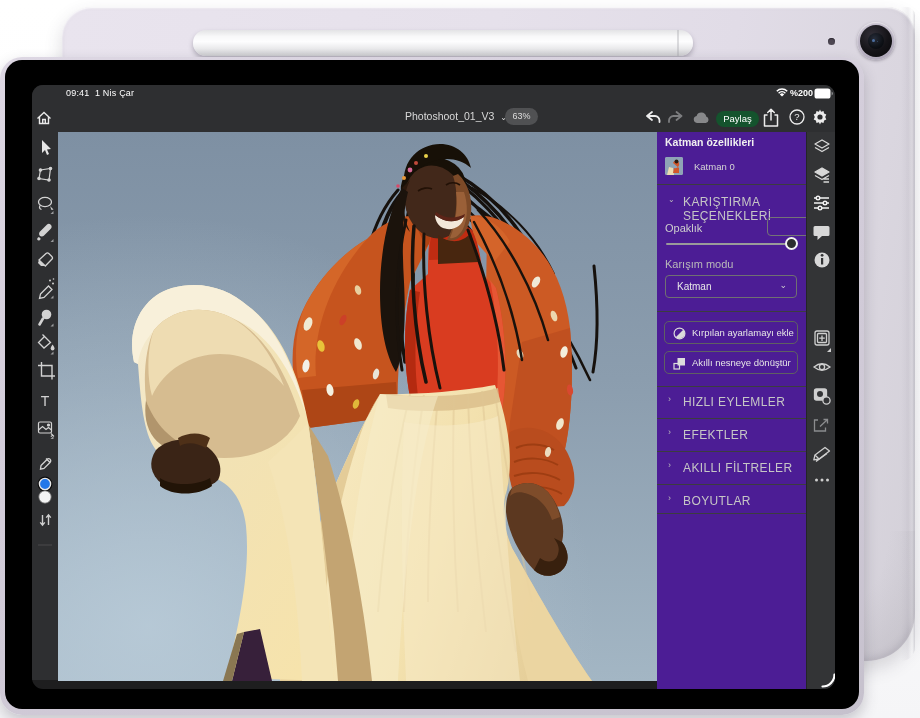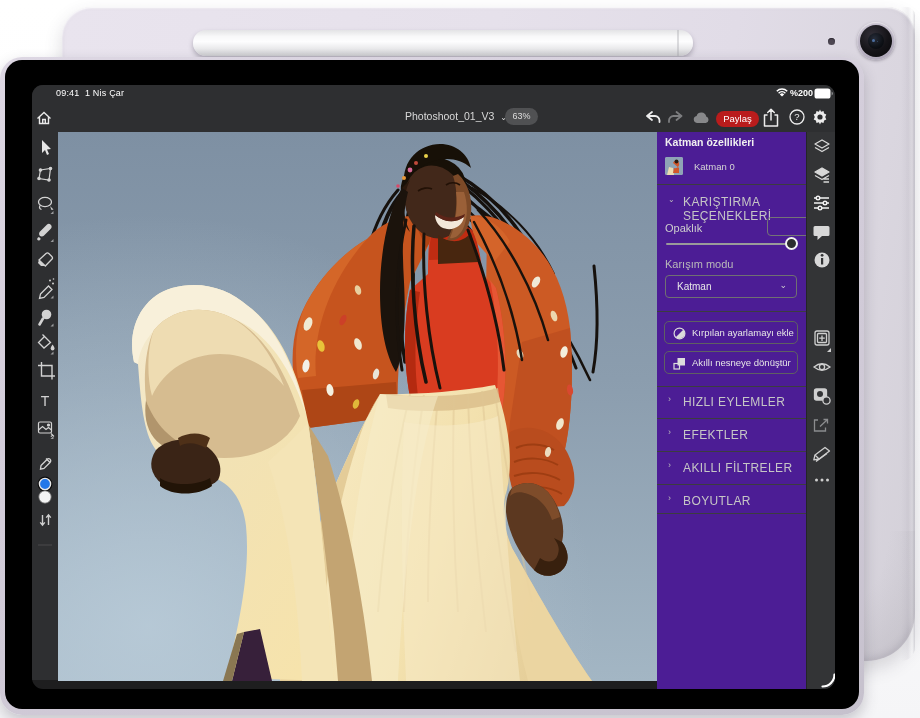--- a/index.html
+++ b/index.html
@@ -35,27 +35,27 @@
   #frame{position:absolute;left:0px;top:57px;width:864px;height:658px;border-radius:22px;
     background:linear-gradient(160deg,#ddd7e3 0%,#d3cdda 40%,#cfc9d6 70%,#c6c1cd 100%);
     box-shadow:0 6px 14px rgba(60,55,70,.25);}
   #face{position:absolute;left:5px;top:60px;width:854px;height:649px;border-radius:17px;background:#000;}
   
   #screen{position:absolute;left:32px;top:85px;width:803px;height:604px;border-radius:11px;background:#1e1e1f;overflow:hidden;
     font-family:"Liberation Sans",sans-serif;}
   #chrome{position:absolute;left:0;top:0;width:100%;height:47px;background:#2e2f31;}
   
   #status{position:absolute;left:0;top:0;width:100%;height:18px;color:#fff;font-size:9px;}
-  #status .lt{position:absolute;left:8px;top:3px;letter-spacing:.2px;padding-left:16px;}
+  #status .lt{position:absolute;left:18px;top:3px;letter-spacing:.2px;padding-left:16px;}
   #status .pct{position:absolute;left:758px;top:3px;font-weight:bold;}
   
   .tb-title{position:absolute;left:373px;top:25px;color:#d9d9d9;font-size:10.5px;}
   .tb-badge{position:absolute;left:473px;top:23px;width:33px;height:17px;border-radius:8.5px;background:#505153;color:#dcdcdc;
     font-size:9px;text-align:center;line-height:17px;}
-  .pill{position:absolute;left:684px;top:26px;width:43px;height:16px;border-radius:8px;background:#b91c1c;
+  .pill{position:absolute;left:684px;top:26px;width:43px;height:16px;border-radius:8px;background:#14532d;
     color:#fff;font-size:9.5px;text-align:center;line-height:16px;}
   
   #tools{position:absolute;left:0;top:47px;width:26px;height:548px;background:#2e2f31;}
   #canvas{position:absolute;left:26px;top:47px;width:599px;height:549px;background:#8ea3b5;}
   #panel{position:absolute;left:625px;top:47px;width:149px;height:557px;background:#4c1d95;}
   #rstrip{position:absolute;left:774px;top:47px;width:29px;height:557px;background:#333436;border-left:1px solid #242527;}
   
   #panel .hdr{position:absolute;left:8px;top:4px;color:#f0f0f0;font-size:10.5px;font-weight:bold;}
   #panel .thumb{position:absolute;left:8px;top:25px;width:18px;height:18px;border-radius:2px;overflow:hidden;background:#9db1c2;}
   #panel .lname{position:absolute;left:37px;top:29px;color:#d5d5d5;font-size:9.5px;}

